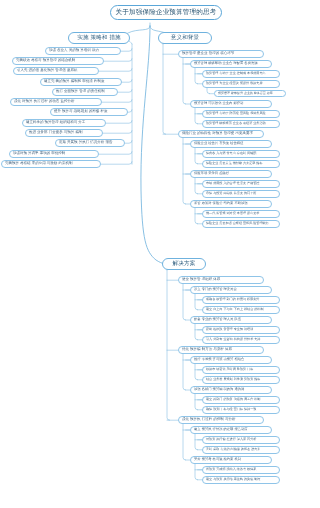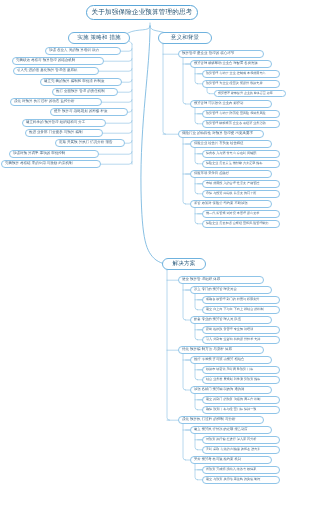--- a/index.html
+++ b/index.html
@@ -146,21 +146,21 @@
       <path d="M183,423.4 L183,457.4 Q183,460 185.6,460" fill="none" stroke="#7cb9e0" stroke-width="0.55" stroke-linecap="round"></path>
       <path d="M183,430 L190,430" fill="none" stroke="#7cb9e0" stroke-width="0.55" stroke-linecap="round"></path>
       <path d="M185.6,430 L190,430" fill="none" stroke="#7cb9e0" stroke-width="0.55" stroke-linecap="round"></path>
       <path d="M185.6,460 L190,460" fill="none" stroke="#7cb9e0" stroke-width="0.55" stroke-linecap="round"></path>
       <path d="M167,270 L167,417.59999999999997 Q167,420.2 169.6,420.2" fill="none" stroke="#7cb9e0" stroke-width="0.55" stroke-linecap="round"></path>
       <path d="M167,280.2 L178,280.2" fill="none" stroke="#7cb9e0" stroke-width="0.55" stroke-linecap="round"></path>
       <path d="M167,350.2 L178,350.2" fill="none" stroke="#7cb9e0" stroke-width="0.55" stroke-linecap="round"></path>
       <path d="M167,420.2 L178,420.2" fill="none" stroke="#7cb9e0" stroke-width="0.55" stroke-linecap="round"></path>
       <path d="M170,265 C172,265 167,267 167,270" fill="none" stroke="#7cb9e0" stroke-width="0.55" stroke-linecap="round"></path>
     </svg>
-<div class="node root" style="left: 86px; top: 5px; width: 112px;">关于加强保险企业预算管理的思考</div>
+<div class="node root" style="left: 110px; top: 5px; width: 112px;">关于加强保险企业预算管理的思考</div>
     <div class="node branch" style="left: 68px; top: 32px; width: 62px;">实施 策略和 措施</div>
     <div class="node lvl2 left-node" style="left: 45px; top: 47px; width: 76px;">加强 各业人 员的预 算培训 能力</div>
     <div class="node lvl2 left-node" style="left: 12px; top: 57px; width: 92px;">完善绩效 考核与 预算管理 的结合机制</div>
     <div class="node lvl2 left-node" style="left: 13px; top: 67px; width: 86px;">引入先 进的信 息化预算 管理信 息系统</div>
     <div class="node lvl2 left-node" style="left: 40px; top: 78px; width: 82px;">建立完 善的预算 编制和 审批流 程制度</div>
     <div class="node lvl2 left-node" style="left: 52px; top: 88px; width: 66px;">推行 全面预算 管理 的责任机制</div>
     <div class="node lvl2 left-node" style="left: 10px; top: 98px; width: 92px;">强化 对预算 执行过程 的动态 监控分析</div>
     <div class="node lvl2 left-node" style="left: 50px; top: 108px; width: 78px;">提升 预算与 战略规划 的衔接 程度</div>
     <div class="node lvl2 left-node" style="left: 22px; top: 119px; width: 84px;">建立科学的 预算管理 组织结构与 分工</div>
     <div class="node lvl2 left-node" style="left: 25px; top: 129px; width: 78px;">推进 业务部 门全面参 与预算 编制</div>

